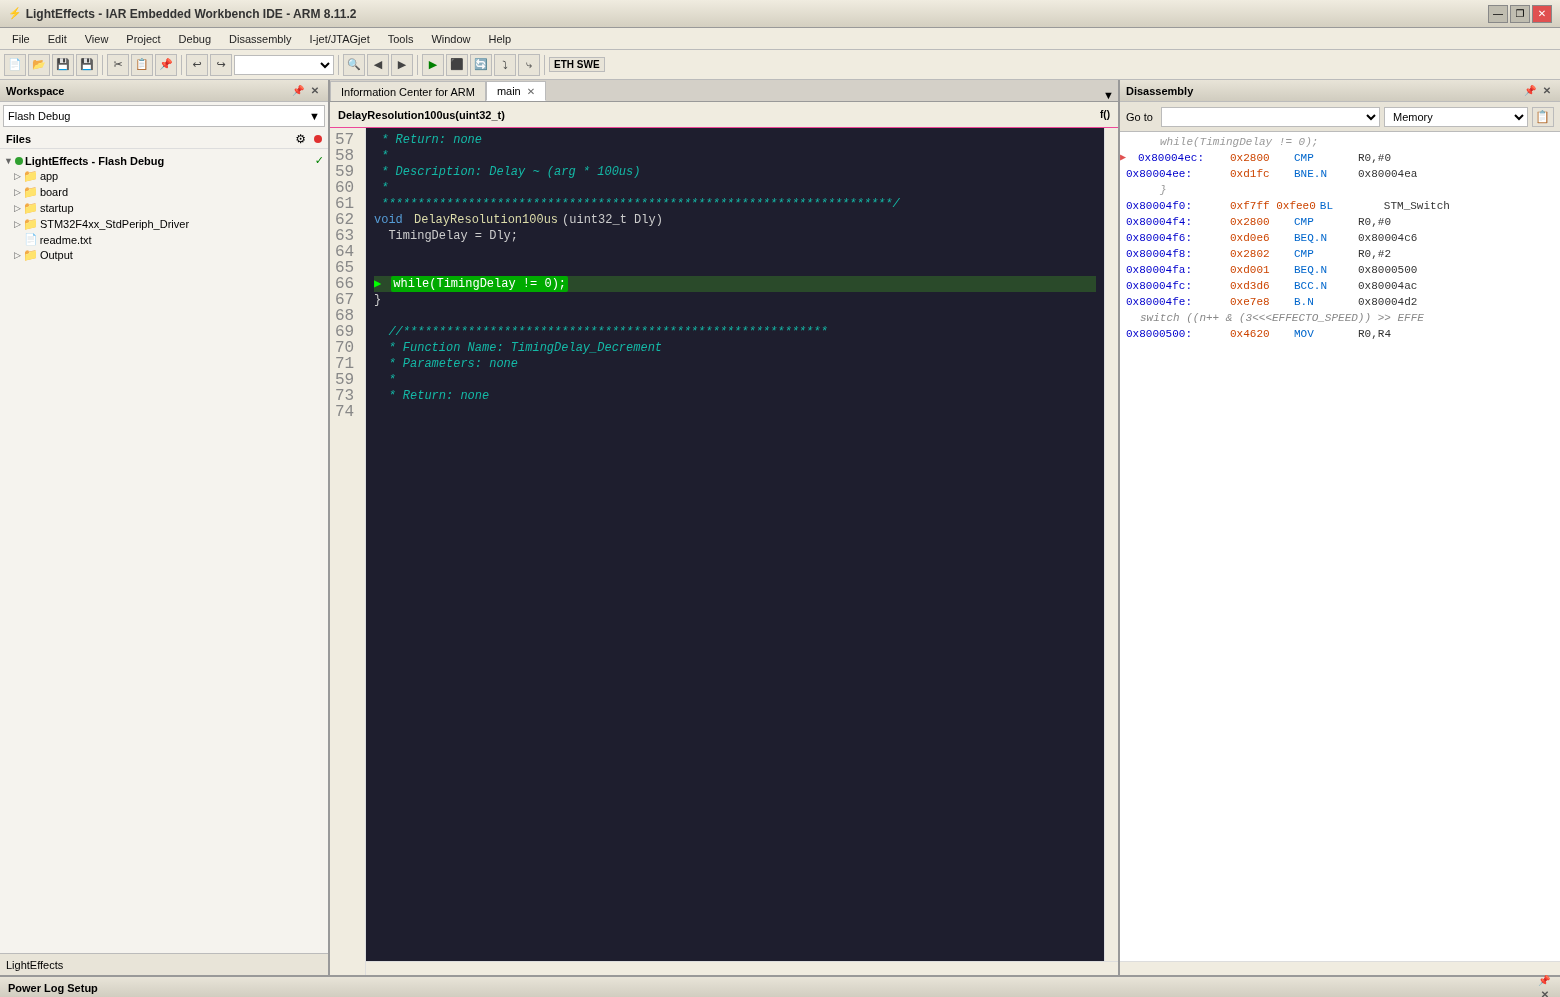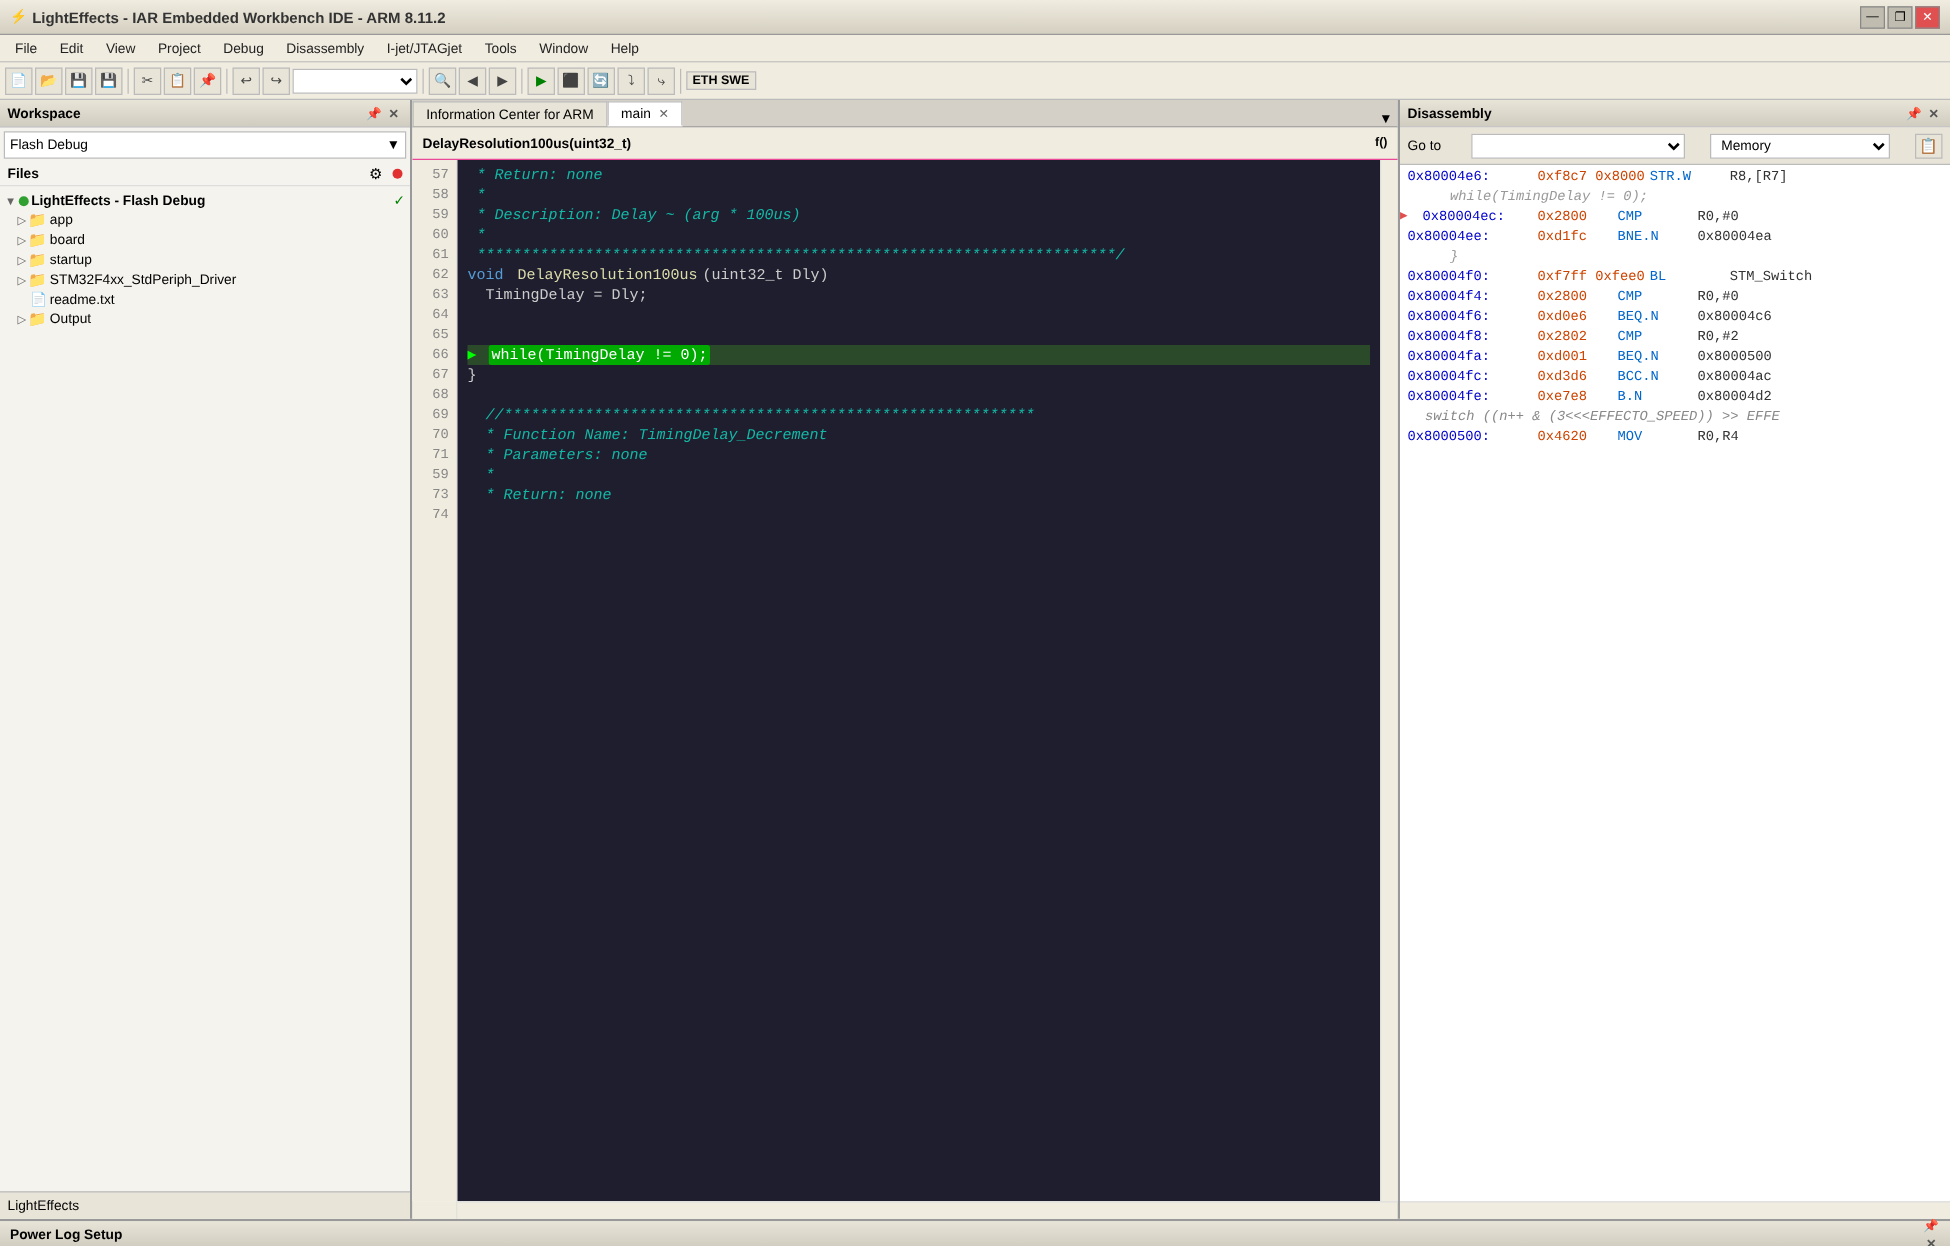--- a/index.html
+++ b/index.html
@@ -205,23 +205,23 @@
       overflow: hidden;
       font-family: 'Courier New', monospace;
       font-size: 12px;
       background: white;
     }
     #line-numbers {
       width: 36px;
       background: #f0ece0;
       border-right: 1px solid #ddd;
       padding: 4px 0;
-      text-align: right;
+      text-align: center;
       color: #888;
-      font-size: 11px;
+      font-size: 16px;
       overflow: hidden;
     }
     .line-num {
       height: 16px;
       padding-right: 6px;
       line-height: 16px;
     }
     #code-content {
       flex: 1;
       overflow: auto;
@@ -252,21 +252,21 @@
       display: flex;
       flex-direction: column;
     }
     #disasm-toolbar {
       height: 30px;
       background: #e8e4d8;
       border-bottom: 1px solid #bbb;
       display: flex;
       align-items: center;
       padding: 0 6px;
-      gap: 20px;
+      gap: 4px;
     }
     .goto-label { font-size: 11px; margin-right: 4px; }
     .goto-combo {
       flex: 1; height: 20px; font-size: 11px;
       border: 1px solid #bbb; background: white; padding: 0 4px;
     }
     .mem-combo {
       width: 144px; height: 20px; font-size: 11px;
       border: 1px solid #bbb; background: white; padding: 0 4px;
     }
@@ -519,26 +519,20 @@
     </div>
     <div id="disasm-toolbar">
       <span class="goto-label">Go to</span>
       <select class="goto-combo"></select>
       <select class="mem-combo">
         <option>Memory</option>
       </select>
       <div class="disasm-btn">📋</div>
     </div>
     <div id="disasm-content">
-      <div class="disasm-row">
-        <span class="disasm-addr">0x80004e6:</span>
-        <span class="disasm-hex">0xf8c7 0x8000</span>
-        <span class="disasm-instr">STR.W</span>
-        <span class="disasm-ops">R8,[R7]</span>
-      </div>
       <div class="disasm-row comment">
         <span style="color:#999;font-style:italic;">while(TimingDelay != 0);</span>
       </div>
       <div class="disasm-row" style="position:relative;">
         <span style="position:absolute;left:0;color:#e05050;font-size:10px;">▶</span>
         <span class="disasm-addr" style="padding-left:12px;">0x80004ec:</span>
         <span class="disasm-hex">0x2800</span>
         <span class="disasm-instr">CMP</span>
         <span class="disasm-ops">R0,#0</span>
       </div>

